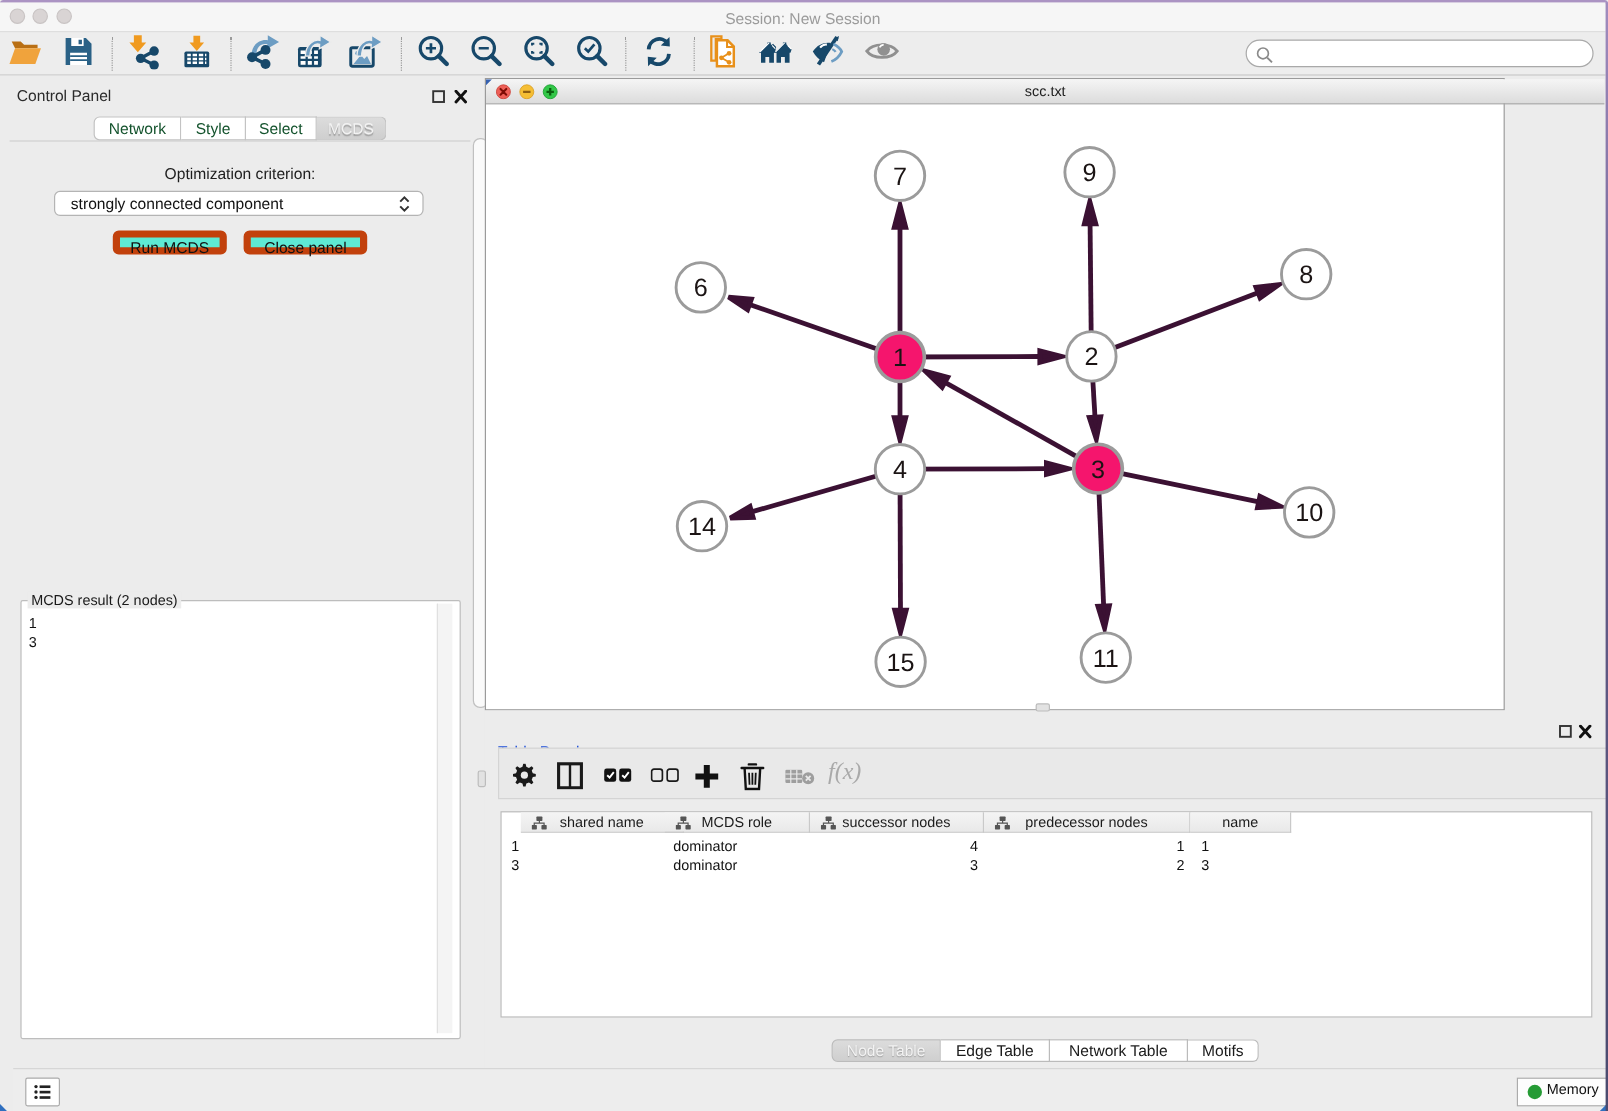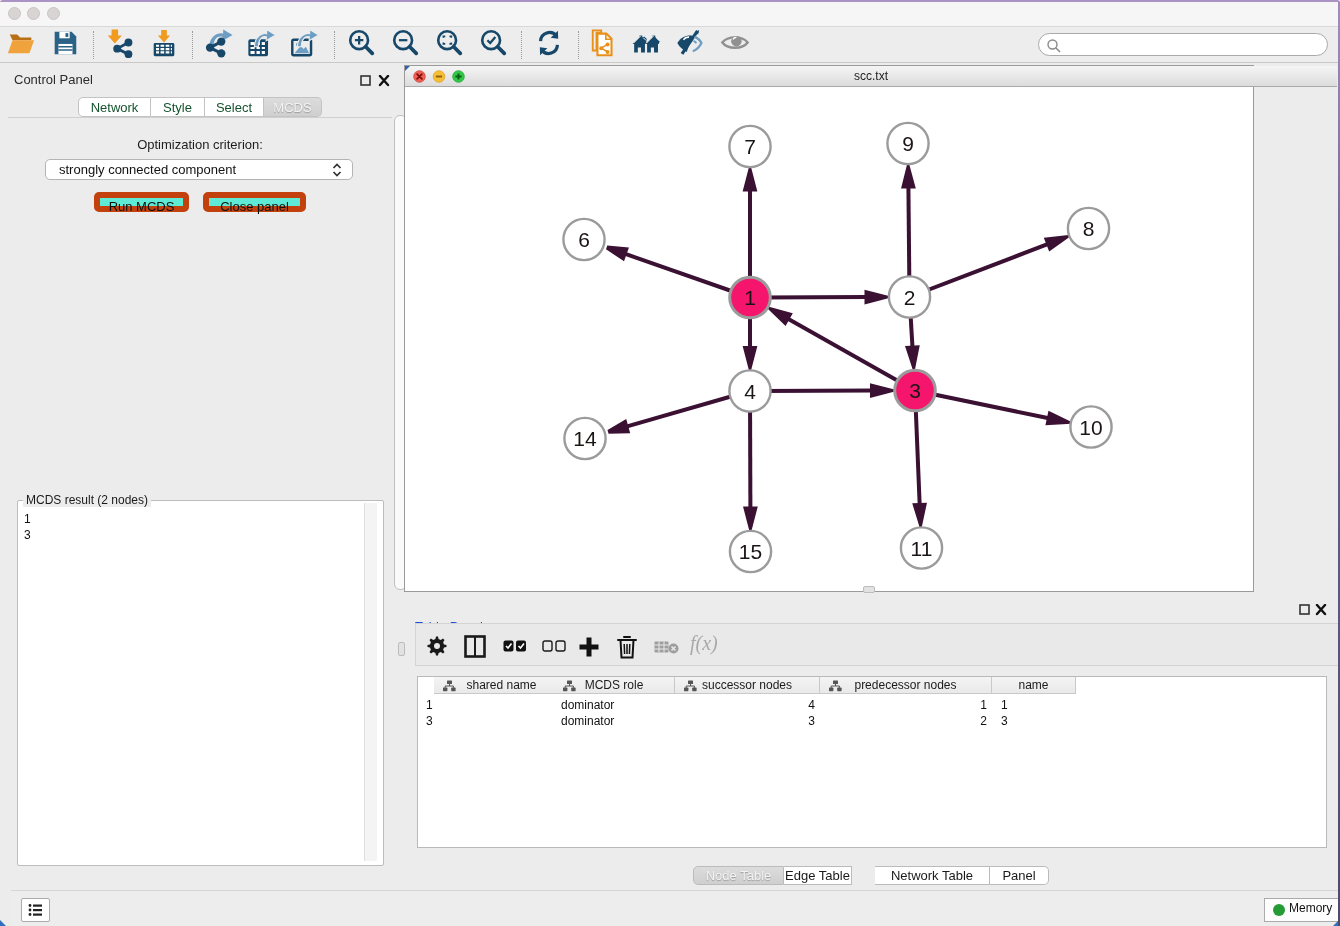--- a/index.html
+++ b/index.html
@@ -46,20 +46,21 @@
 #listbtn { left:10px; top:7px; width:29px; height:24px; background:#fff; border:1px solid #ababab; border-radius:2px; }
 #membtn { left:1253px; top:7px; width:76px; height:24px; background:#fdfdfd; border:1px solid #ababab; font-size:12px; color:#111; }
 </style>
 </head>
 <body>
 <div class="abs" id="topborder"></div>
 <div class="abs" id="titlebar">
   <div class="tl" style="left:8px;"></div>
   <div class="tl" style="left:27px;"></div>
   <div class="tl" style="left:47px;"></div>
+  <div class="abs" id="title">Session: New Session</div>
 </div>
 <div class="abs" id="toolbar">
   <div class="sep" style="left:93px;"></div>
   <div class="sep" style="left:192px;"></div>
   <div class="sep" style="left:334px;"></div>
   <div class="sep" style="left:521px;"></div>
   <div class="sep" style="left:578px;"></div>
   <svg class="ticon" style="left:6px;" viewBox="0 0 32 32">
     <path d="M4 7 L12 7 L15 10 L27 10 L27 13 L7 13 Z" fill="#b96f14"></path>
     <path d="M2 27 L7 13 L30 13 L25 27 Z" fill="#f0a33c"></path>
@@ -335,23 +336,23 @@
     <div class="td" style="left:257px; top:20px; width:140px; text-align:right;">4</div>
     <div class="td" style="left:402px; top:20px; width:167px; text-align:right;">1</div>
     <div class="td" style="left:583px; top:20px;">1</div>
     <div class="td" style="left:8px; top:36px;">3</div>
     <div class="td" style="left:143px; top:36px;">dominator</div>
     <div class="td" style="left:257px; top:36px; width:140px; text-align:right;">3</div>
     <div class="td" style="left:402px; top:36px; width:167px; text-align:right;">2</div>
     <div class="td" style="left:583px; top:36px;">3</div>
   </div>
   <div class="btab" style="left:289px; width:91px; border-radius:5px 0 0 5px; background:linear-gradient(#dcdcdc,#cfcfcf); color:#f3f3f3; text-shadow:0 1px 1px #9a9a9a;">Node Table</div>
-  <div class="btab" style="left:380px; width:68px; border-left:none;">Edge Table</div>
+  <div class="btab" style="left:380px; width:91px; border-left:none;">Edge Table</div>
   <div class="btab" style="left:471px; width:115px; border-left:none;">Network Table</div>
-  <div class="btab" style="left:586px; width:59px; border-left:none; border-radius:0 5px 5px 0;">Panel</div>
+  <div class="btab" style="left:586px; width:59px; border-left:none; border-radius:0 5px 5px 0;">Motifs</div>
 </div>
 <div class="abs" id="statusbar">
   <div class="abs" id="listbtn">
     <svg width="27" height="22" viewBox="0 0 27 22">
       <circle cx="8" cy="6.5" r="1.4" fill="#222"></circle>
         <rect x="11" y="5.5" width="9" height="2.2" fill="#222"></rect>
       <circle cx="8" cy="11" r="1.4" fill="#222"></circle>
         <rect x="11" y="10" width="9" height="2.2" fill="#222"></rect>
       <circle cx="8" cy="15.5" r="1.4" fill="#222"></circle>
         <rect x="11" y="14.5" width="9" height="2.2" fill="#222"></rect>

